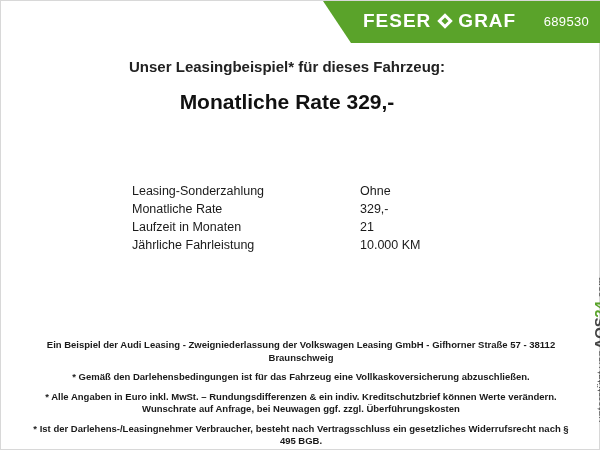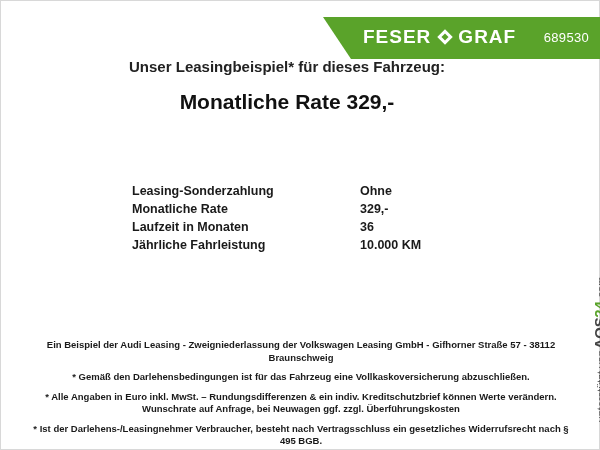--- a/index.html
+++ b/index.html
@@ -20,21 +20,21 @@
     width: 600px;
     height: 450px;
     border: 1px solid #d8d8d8;
     box-sizing: border-box;
     background: #fff;
   }
 
   
   .header {
     position: absolute;
-    top: 16px;
+    top: 0;
     left: 0;
     width: 600px;
     height: 42px;
   }
   .header-band {
     position: absolute;
     top: 0;
     left: 350px;
     width: 250px;
     height: 42px;
@@ -124,21 +124,20 @@
     top: 182px;
     left: 131px;
     width: 330px;
     font-size: 12.5px;
     line-height: 16px;
     color: #1a1a1a;
   }
   .details-row {
     display: flex;
     margin-bottom: 2px;
-    font-weight: bold;
   }
   .details-label {
     width: 228px;
     flex: 0 0 228px;
   }
   .details-value {
     flex: 1 1 auto;
   }
 
   
@@ -214,21 +213,21 @@
     <div class="details-row">
       <div class="details-label">Leasing-Sonderzahlung</div>
       <div class="details-value">Ohne</div>
     </div>
     <div class="details-row">
       <div class="details-label">Monatliche Rate</div>
       <div class="details-value">329,-</div>
     </div>
     <div class="details-row">
       <div class="details-label">Laufzeit in Monaten</div>
-      <div class="details-value">36</div>
+      <div class="details-value">21</div>
     </div>
     <div class="details-row">
       <div class="details-label">Jährliche Fahrleistung</div>
       <div class="details-value">10.000 KM</div>
     </div>
   </div>
 
   <div class="sidenote">
     <div class="sidenote-inner" style="transform: rotate(-90deg) translate(-100%, 0); transform-origin: 100% 0; right: 6px; top: 0;">
       <span>unterstützt von</span>

